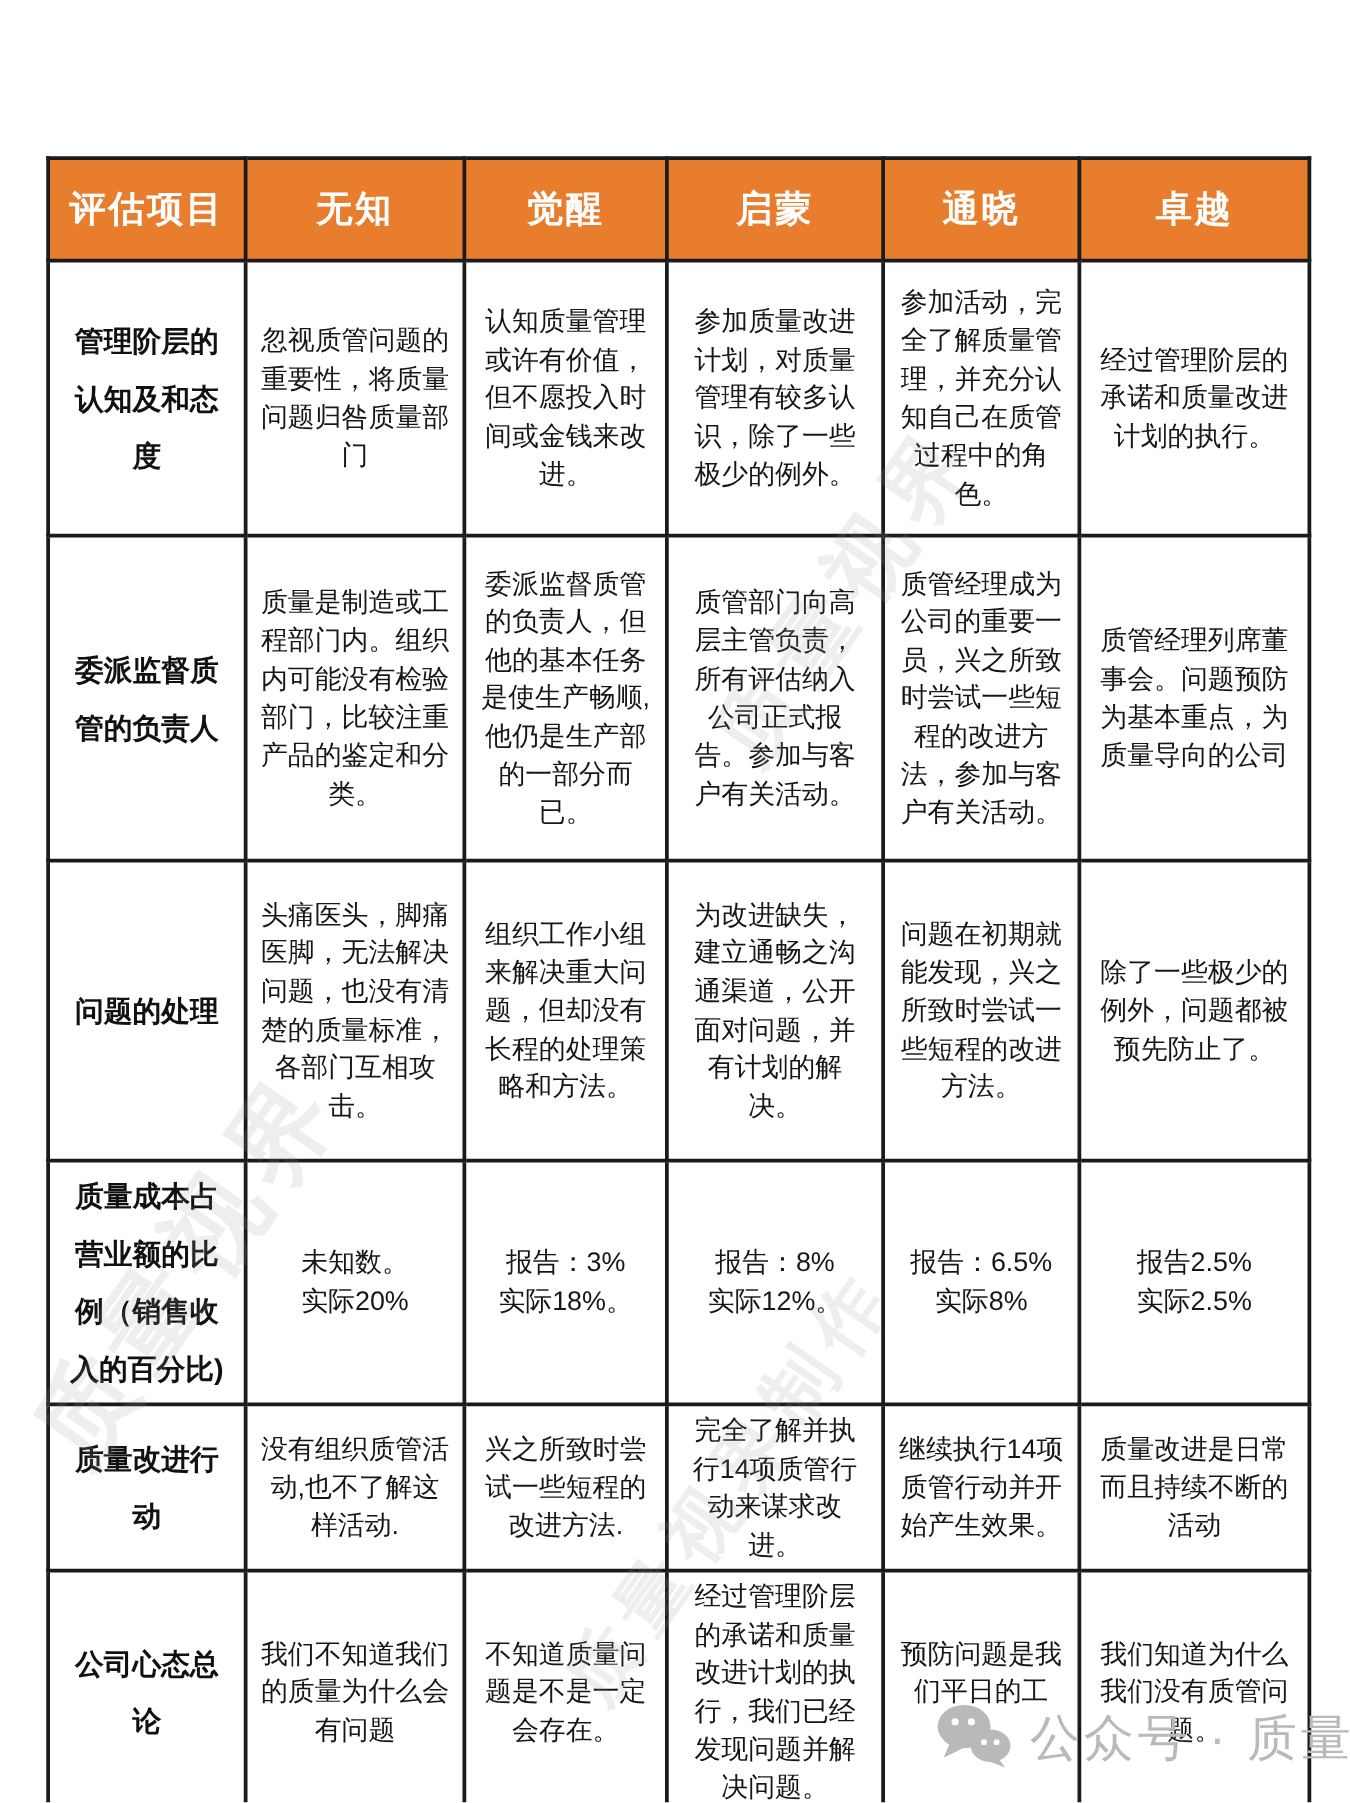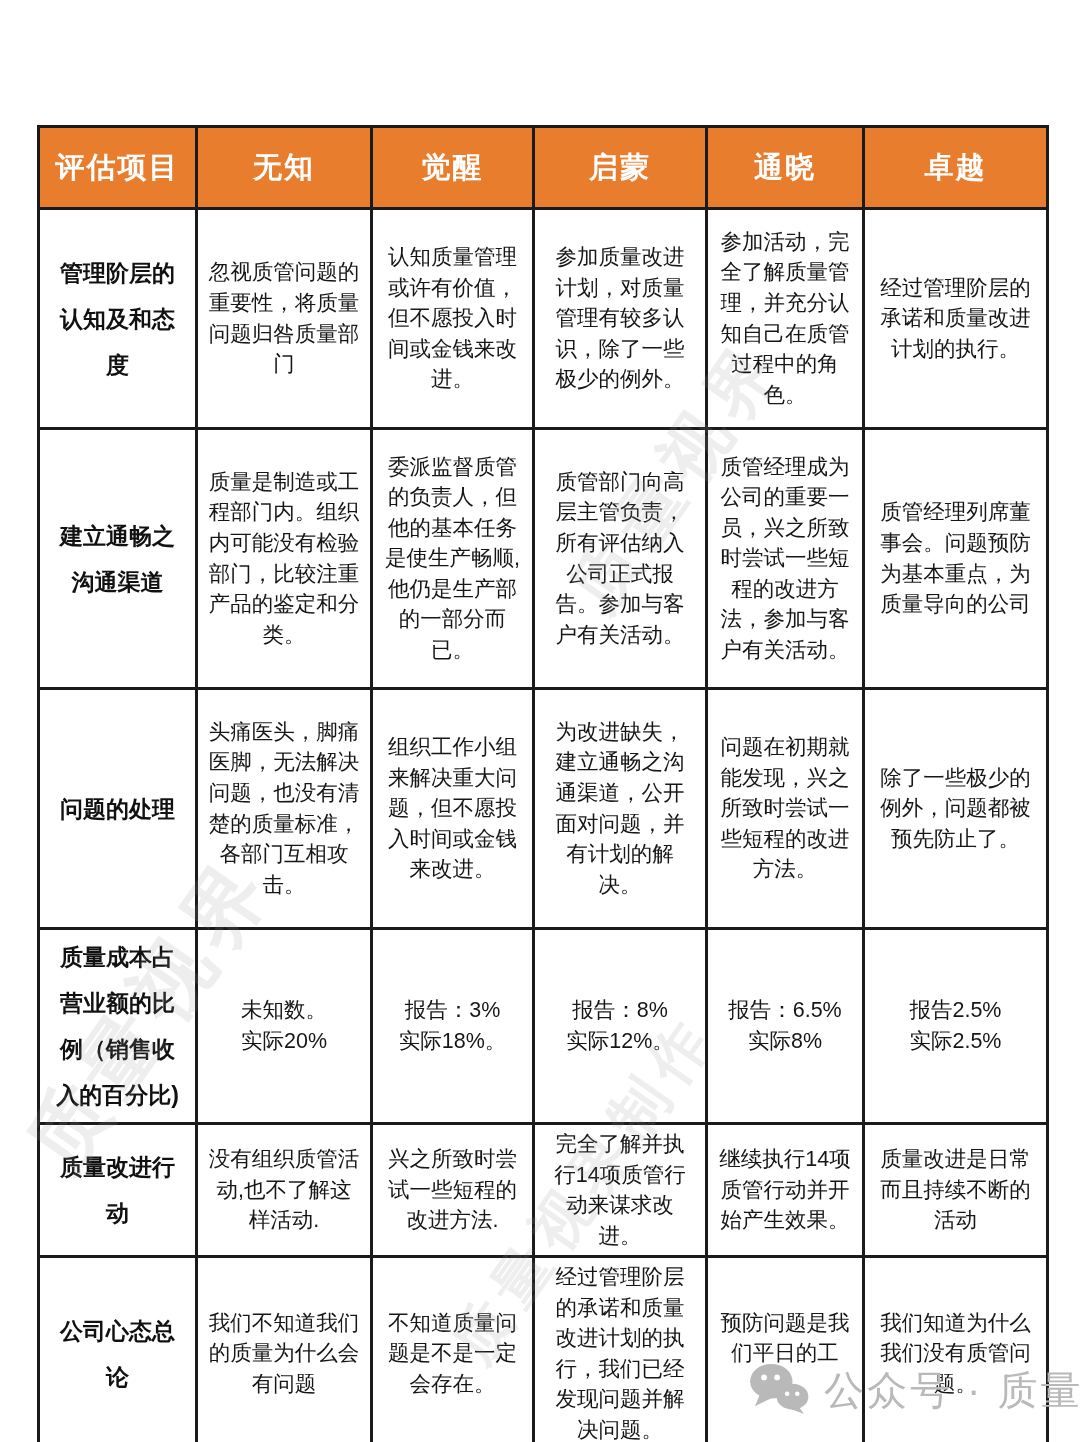--- a/index.html
+++ b/index.html
@@ -142,31 +142,31 @@
     </tr>
     <tr class="r-row1">
       <td class="rowlabel">管理阶层的认知及和态度</td>
       <td>忽视质管问题的重要性，将质量问题归咎质量部门</td>
       <td>认知质量管理或许有价值，但不愿投入时间或金钱来改进。</td>
       <td>参加质量改进计划，对质量管理有较多认识，除了一些极少的例外。</td>
       <td>参加活动，完全了解质量管理，并充分认知自己在质管过程中的角色。</td>
       <td>经过管理阶层的承诺和质量改进计划的执行。</td>
     </tr>
     <tr class="r-row2">
-      <td class="rowlabel">建立通畅之沟通渠道</td>
+      <td class="rowlabel">委派监督质管的负责人</td>
       <td>质量是制造或工程部门内。组织内可能没有检验部门，比较注重产品的鉴定和分类。</td>
       <td>委派监督质管的负责人，但他的基本任务是使生产畅顺,他仍是生产部的一部分而已。</td>
       <td>质管部门向高层主管负责，所有评估纳入公司正式报告。参加与客户有关活动。</td>
       <td>质管经理成为公司的重要一员，兴之所致时尝试一些短程的改进方法，参加与客户有关活动。</td>
       <td>质管经理列席董事会。问题预防为基本重点，为质量导向的公司</td>
     </tr>
     <tr class="r-row3">
       <td class="rowlabel">问题的处理</td>
       <td>头痛医头，脚痛医脚，无法解决问题，也没有清楚的质量标准，各部门互相攻击。</td>
-      <td>组织工作小组来解决重大问题，但不愿投入时间或金钱来改进。</td>
+      <td>组织工作小组来解决重大问题，但却没有长程的处理策略和方法。</td>
       <td>为改进缺失，建立通畅之沟通渠道，公开面对问题，并有计划的解决。</td>
       <td>问题在初期就能发现，兴之所致时尝试一些短程的改进方法。</td>
       <td>除了一些极少的例外，问题都被预先防止了。</td>
     </tr>
     <tr class="r-row4">
       <td class="rowlabel">质量成本占营业额的比例（销售收入的百分比)</td>
       <td>未知数。
 实际20%</td>
       <td>报告：3%
 实际18%。</td>

